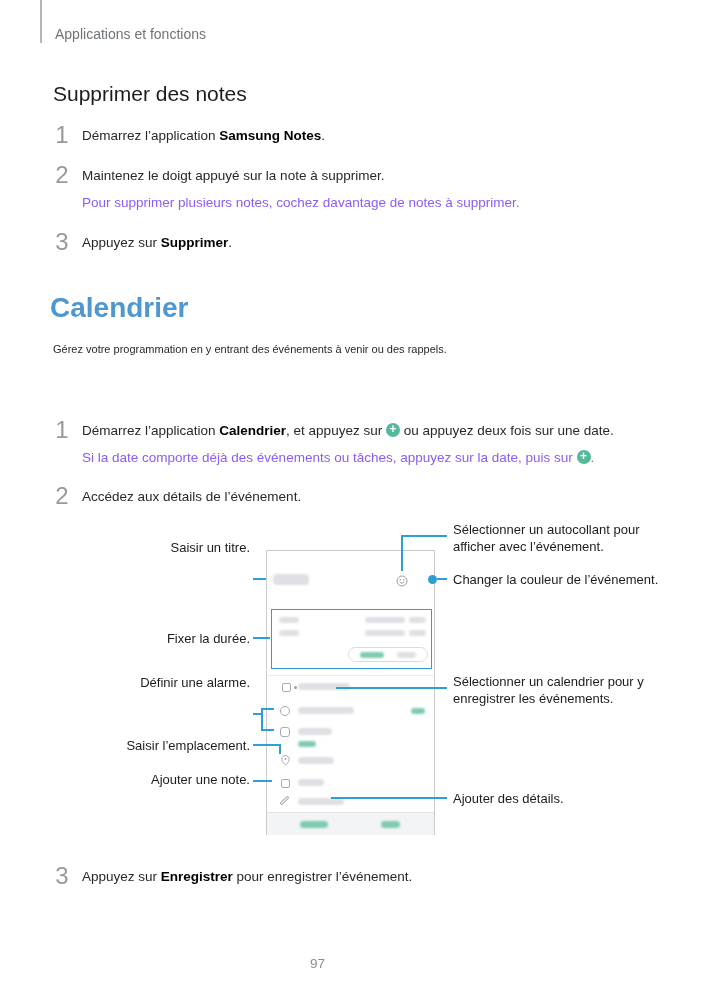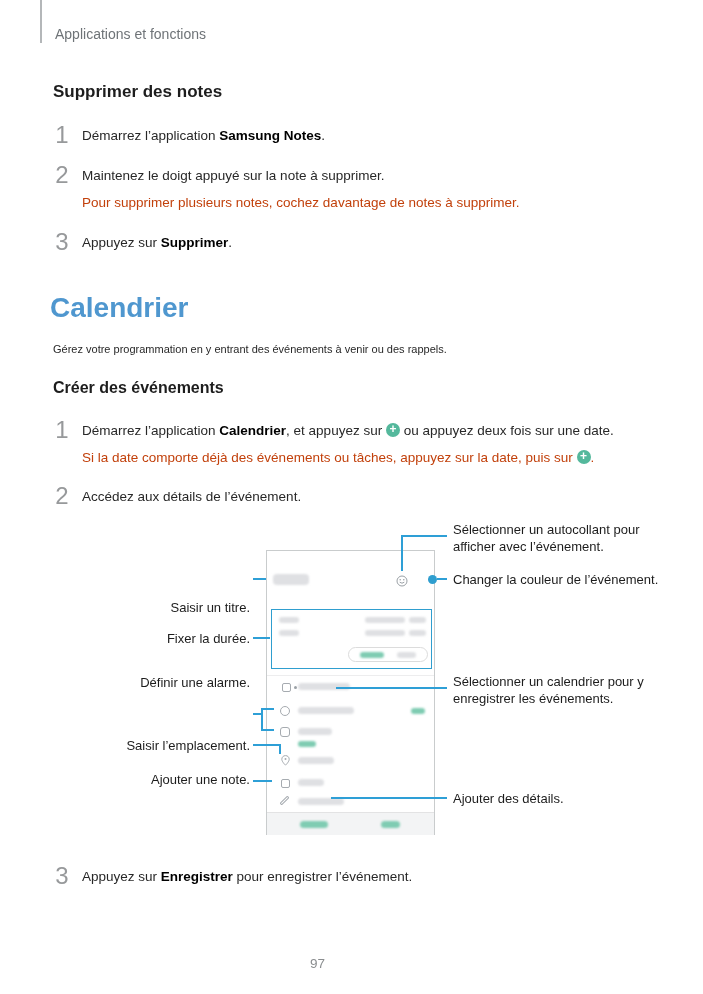--- a/index.html
+++ b/index.html
@@ -5,29 +5,29 @@
   html,body{margin:0;padding:0;background:#ffffff;}
   .page{
     position:relative;width:703px;height:994px;background:#ffffff;
     font-family:"Liberation Sans",sans-serif;color:#282828;overflow:hidden;
   }
   .abs{position:absolute;}
   
   .hdr-rule{left:40px;top:0;width:2px;height:43px;background:#b4b7b9;}
   .hdr-text{left:55px;top:26px;font-size:14px;color:#6e7377;}
   
-  .h2{font-size:17px;font-weight:bold;color:#1d1d1d;}
+  .h2{font-size:21px;font-weight:normal;color:#1d1d1d;}
   .h1{font-size:28px;font-weight:bold;color:#4f97cf;}
   .h3{font-size:16px;font-weight:bold;color:#1d1d1d;}
   .body-text{font-size:11px;color:#282828;line-height:20px;}
   
   .step{position:absolute;left:52px;display:flex;align-items:flex-start;}
   .step-num{font-size:24px;font-weight:400;color:#97999b;line-height:22px;width:20px;text-align:center;}
   .step-body{margin-left:10px;font-size:13.5px;line-height:20px;color:#282828;padding-top:2px;}
-  .sub{position:absolute;left:82px;font-size:13.5px;color:#c2410c;line-height:20px;}
+  .sub{position:absolute;left:82px;font-size:13.5px;color:#8b5cf6;line-height:20px;}
   b{font-weight:bold;color:#000000;}
   
   .plus{display:inline-block;width:14px;height:14px;border-radius:50%;background:#54b89c;
         vertical-align:-2px;position:relative;}
   .plus::before{content:"+";position:absolute;left:0;top:0;width:14px;height:14px;
         color:#fff;font-size:12px;line-height:13px;text-align:center;font-weight:bold;}
   
   .co{position:absolute;font-size:13px;line-height:17px;color:#1c1c1c;}
   .co-l{text-align:right;white-space:nowrap;}
   .nowrap{white-space:nowrap;}
@@ -77,21 +77,20 @@
   </div>
   <div class="sub" style="top:193px;">Pour supprimer plusieurs notes, cochez davantage de notes à supprimer.</div>
 
   <div class="step" style="top:231px;">
     <span class="step-num">3</span>
     <span class="step-body"><span>Appuyez sur </span><b>Supprimer</b><span>.</span></span>
   </div>
 
   <div class="abs h1" style="left:50px;top:292px;">Calendrier</div>
   <div class="abs body-text" style="left:53px;top:339px;">Gérez votre programmation en y entrant des événements à venir ou des rappels.</div>
-  <div class="abs h3" style="left:53px;top:379px;">Créer des événements</div>
 
   <div class="step" style="top:419px;">
     <span class="step-num">1</span>
     <span class="step-body"><span>Démarrez l’application </span><b>Calendrier</b><span>, et appuyez sur </span><span class="plus"></span><span> ou appuyez deux fois sur une date.</span></span>
   </div>
   <div class="sub" style="top:448px;"><span>Si la date comporte déjà des événements ou tâches, appuyez sur la date, puis sur </span><span class="plus"></span><span>.</span></div>
 
   <div class="step" style="top:485px;">
     <span class="step-num">2</span>
     <span class="step-body">Accédez aux détails de l’événement.</span>
@@ -146,21 +145,21 @@
 
     <div class="pencil" style="left:12px;top:248px;"></div>
     <div class="bl" style="left:31px;top:247px;width:46px;height:7px;"></div>
 
     <div class="botbar">
       <div class="bl g" style="left:33px;top:8px;width:28px;height:7px;"></div>
       <div class="bl g" style="left:114px;top:8px;width:19px;height:7px;"></div>
     </div>
   </div>
 
-  <div class="co co-l" style="right:453px;top:599px;">Saisir un titre.</div>
+  <div class="co co-l" style="right:453px;top:539px;">Saisir un titre.</div>
   <div class="co co-l" style="right:453px;top:630px;">Fixer la durée.</div>
   <div class="co co-l" style="right:453px;top:674px;">Définir une alarme.</div>
   <div class="co co-l" style="right:453px;top:737px;">Saisir l’emplacement.</div>
   <div class="co co-l" style="right:453px;top:771px;">Ajouter une note.</div>
 
   <div class="co" style="left:453px;top:521px;width:212px;">Sélectionner un autocollant pour afficher avec l’événement.</div>
   <div class="co nowrap" style="left:453px;top:571px;">Changer la couleur de l’événement.</div>
   <div class="co" style="left:453px;top:673px;width:212px;">Sélectionner un calendrier pour y enregistrer les événements.</div>
   <div class="co nowrap" style="left:453px;top:790px;">Ajouter des détails.</div>
 

